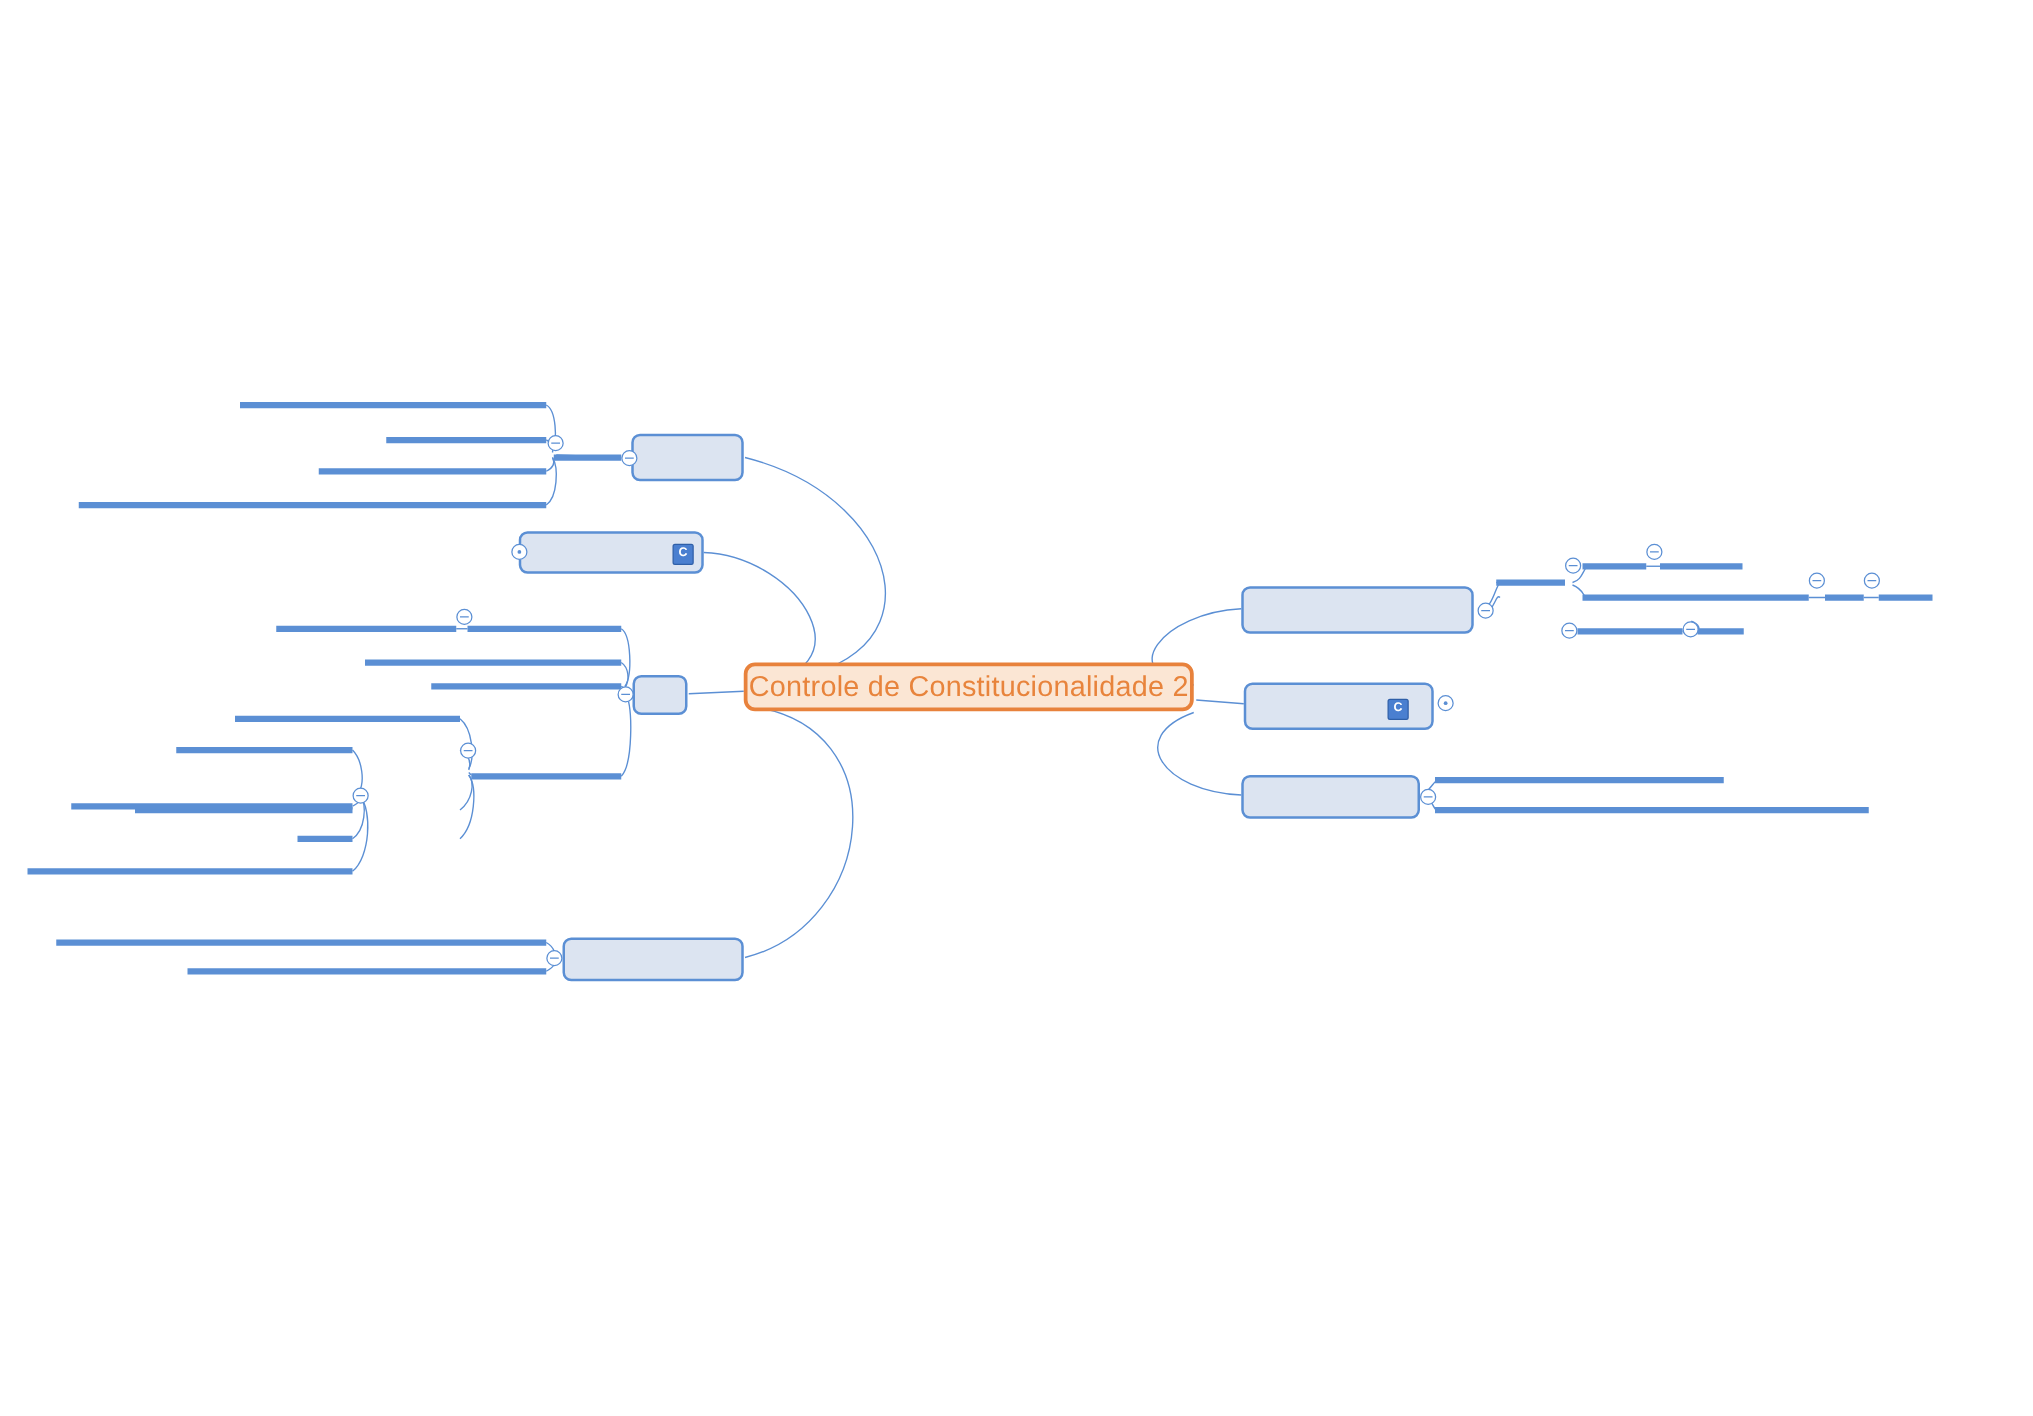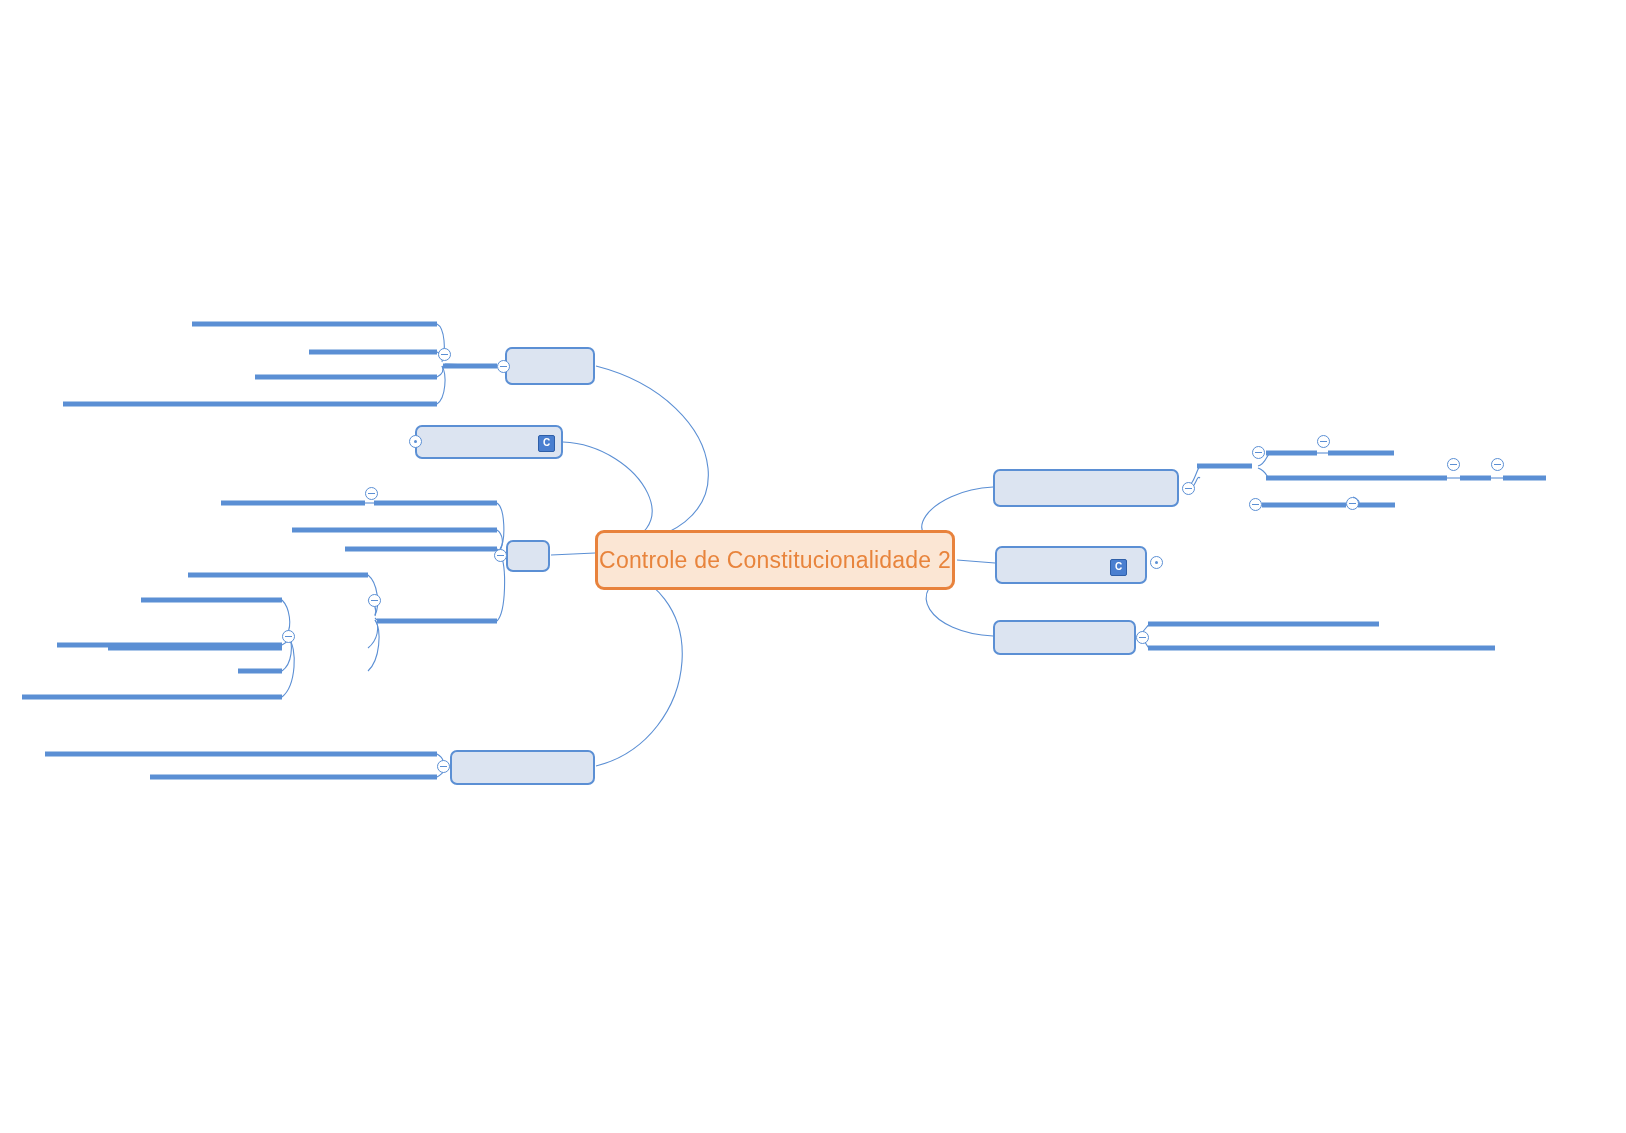--- a/index.html
+++ b/index.html
@@ -184,21 +184,21 @@
         <line x1="1266" y1="478" x2="1447" y2="478"></line>
         <line x1="1460" y1="478" x2="1491" y2="478"></line>
         <line x1="1503" y1="478" x2="1546" y2="478"></line>
         <line x1="1262" y1="505" x2="1346" y2="505"></line>
         <line x1="1358" y1="505" x2="1395" y2="505"></line>
         <line x1="1148" y1="624" x2="1379" y2="624"></line>
         <line x1="1148" y1="648" x2="1495" y2="648"></line>
       </g>
   </svg>
 
-  <div class="node-box node-root" style="left:595px; top:530px; width:360px; height:60px;">
+  <div class="node-box node-root" style="left:595px; top:530px; width:360px; height:39px;">
     <span class="root-label">Controle de Constitucionalidade 2</span>
   </div>
 
   <div class="node-box node-blue" style="left:505px; top:347px; width:90px; height:38px;"></div>
 
   <div class="node-box node-blue" style="left:415px; top:425px; width:148px; height:34px;">
     <span class="c-badge" style="right:6px; top:8px;">C</span>
   </div>
 
   <div class="node-box node-blue" style="left:506px; top:540px; width:44px; height:32px;"></div>

